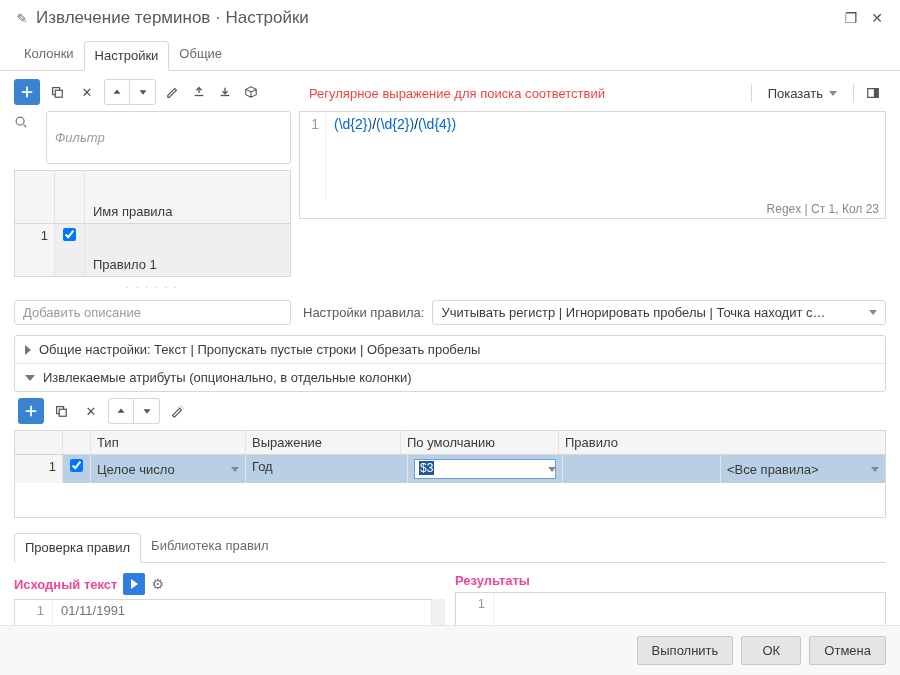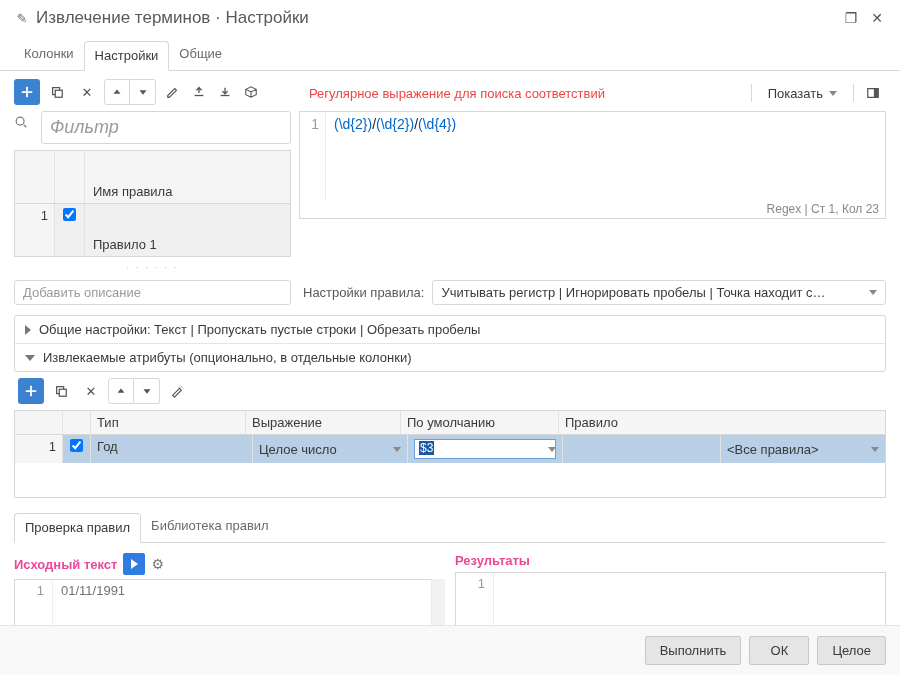--- a/index.html
+++ b/index.html
@@ -25,21 +25,21 @@
   .btn { display:inline-flex; align-items:center; justify-content:center; height:26px; min-width:26px; padding:0 5px; border:1px solid transparent; border-radius:3px; color:#555; cursor:pointer; background:transparent; }
   .btn-blue { background:#3b82d1; color:#fff; }
   .btn-group { display:flex; }
   .btn-bordered { border:1px solid #d7d7d7; }
   .btn-right { border-radius:0 3px 3px 0; border-left:none; }
   .btn-left { border-radius:3px 0 0 3px; }
   .toolbar-gap { width:4px; }
 
   .filter-row { display:flex; margin-top:6px; gap:6px; }
   .filter-row .searchbox { width:26px; text-align:center; color:#777; padding-top:4px; }
-  .filter-input { flex:1; border:1px solid #d7d7d7; border-radius:3px; padding:5px 8px; font-size:18px; color:#333; }
+  .filter-input { flex:1; border:1px solid #d7d7d7; border-radius:3px; padding:18px 8px; font-size:13px; color:#333; }
   .filter-input::placeholder { color:#9a9a9a; font-style:italic; }
 
   .rule-grid { margin-top:6px; border:1px solid #d7d7d7; }
   .rule-header { display:flex; background:#f5f5f5; border-bottom:1px solid #d7d7d7; }
   .rule-cell-row { border-right:1px solid #e3e3e3; padding:4px 6px; }
   .rule-cell-cb { border-right:1px solid #e3e3e3; padding:4px 6px; }
   .rule-cell-name { flex:1; padding:4px 8px;margin-top:29px; }
   .rule-row { display:flex; background:#efefef; }
   .rule-row .rule-cell-row { width:40px; text-align:right; background:#f5f5f5; }
   .rule-row .rule-cell-cb { width:30px; text-align:center; }
@@ -327,25 +327,25 @@
           <span>Выражение</span>
         </div>
       <div class="cell c-def">По умолчанию</div>
       <div class="cell c-rule">
           <span>Правило</span>
         </div>
     </div>
     <div class="attr-row">
       <div class="cell c-row">1</div>
       <div class="cell c-cb"><input type="checkbox" checked="" style=""></div>
-      <div class="cell c-name">Год</div>
       <div class="cell c-type">
           <span>Целое число</span>
           <span class="caret"></span>
         </div>
+      <div class="cell c-name">Год</div>
       <div class="cell c-expr">
         <div class="expr-input"><span class="expr-sel">$3</span></div>
         <span class="caret" style="position:absolute;right:6px;"></span>
       </div>
       <div class="cell c-def"></div>
       <div class="cell c-rule">
           <span>&lt;Все правила&gt;</span>
           <span class="caret"></span>
         </div>
     </div>
@@ -400,14 +400,14 @@
         </div>
       </div>
     </div>
   </div>
 
 </div>
 
 <div class="dialog-buttons">
   <div class="dlg-btn">Выполнить</div>
   <div class="dlg-btn">ОК</div>
-  <div class="dlg-btn">Целое</div>
+  <div class="dlg-btn">Отмена</div>
 </div>
 
 </body></html>

